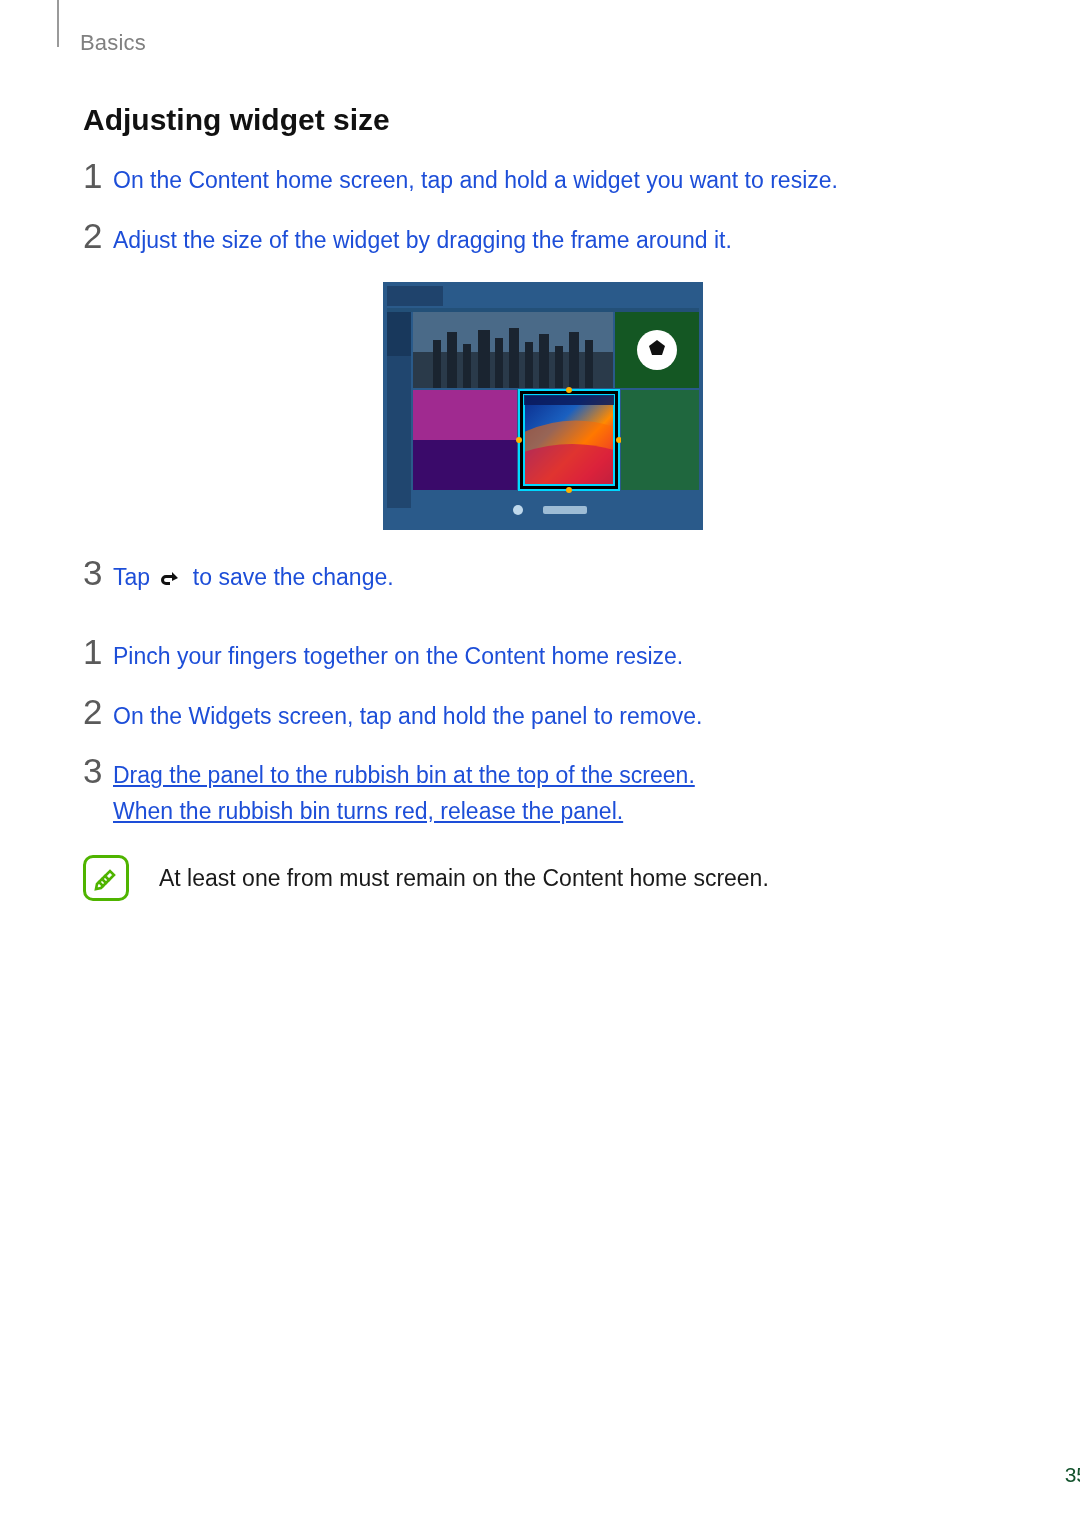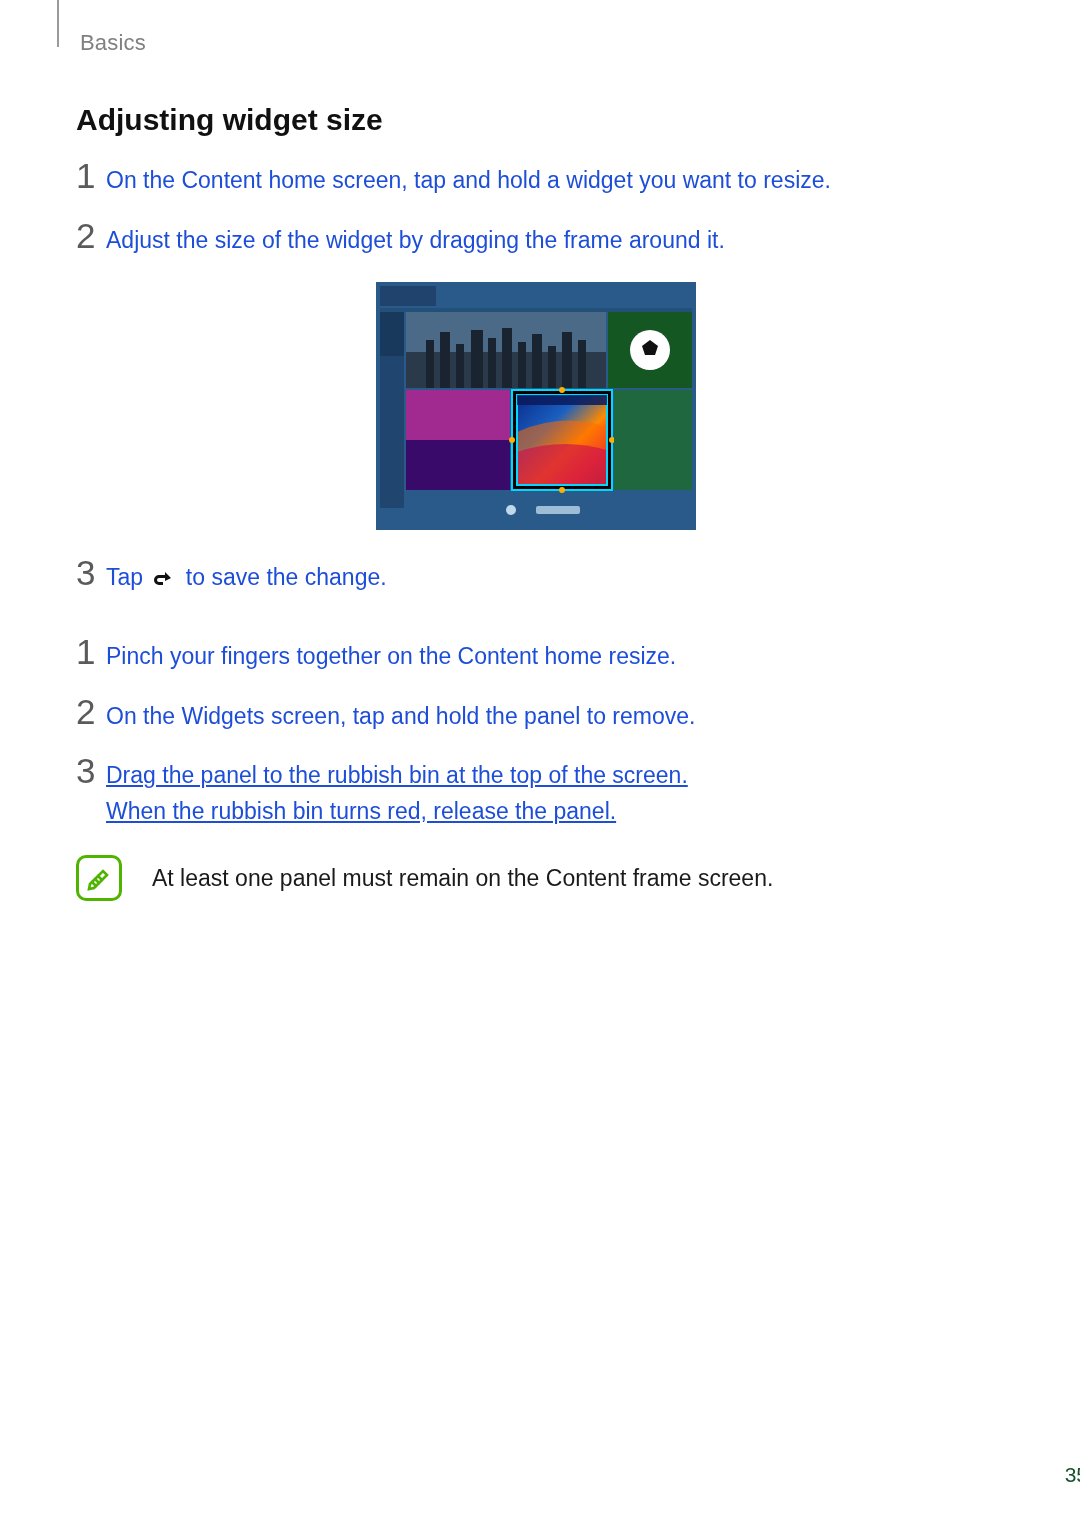--- a/index.html
+++ b/index.html
@@ -28,21 +28,21 @@
   .header-label {
     position: absolute;
     left: 80px;
     top: 30px;
     font-size: 22px;
     color: #808080;
     letter-spacing: 0.2px;
   }
   .content {
     position: absolute;
-    left: 76px;
+    left: 83px;
     top: 103px;
     width: 920px;
   }
   .h2 {
     font-size: 30px;
     font-weight: 700;
     margin: 0 0 26px 0;
     color: #111;
   }
   .ol-item {
@@ -232,21 +232,21 @@
         <div class="note-icon-box">
           <svg width="30" height="30" viewBox="0 0 30 30">
             <g stroke="#4fb400" stroke-width="2.6" stroke-linecap="round" fill="none">
               <path d="M6 21 L19 8 L23 12 L10 25 L5 26 L6 21 Z" fill="none"></path>
               <line x1="8" y1="19" x2="12" y2="23"></line>
               <line x1="11" y1="16" x2="15" y2="20"></line>
               <line x1="14" y1="13" x2="18" y2="17"></line>
             </g>
           </svg>
         </div>
-        <div class="note-text">At least one panel must remain on the Content frame screen.</div>
+        <div class="note-text">At least one from must remain on the Content home screen.</div>
       </div>
 
     </div>
 
   </div>
 
   <div class="page-num">35</div>
 
 </div>
 

